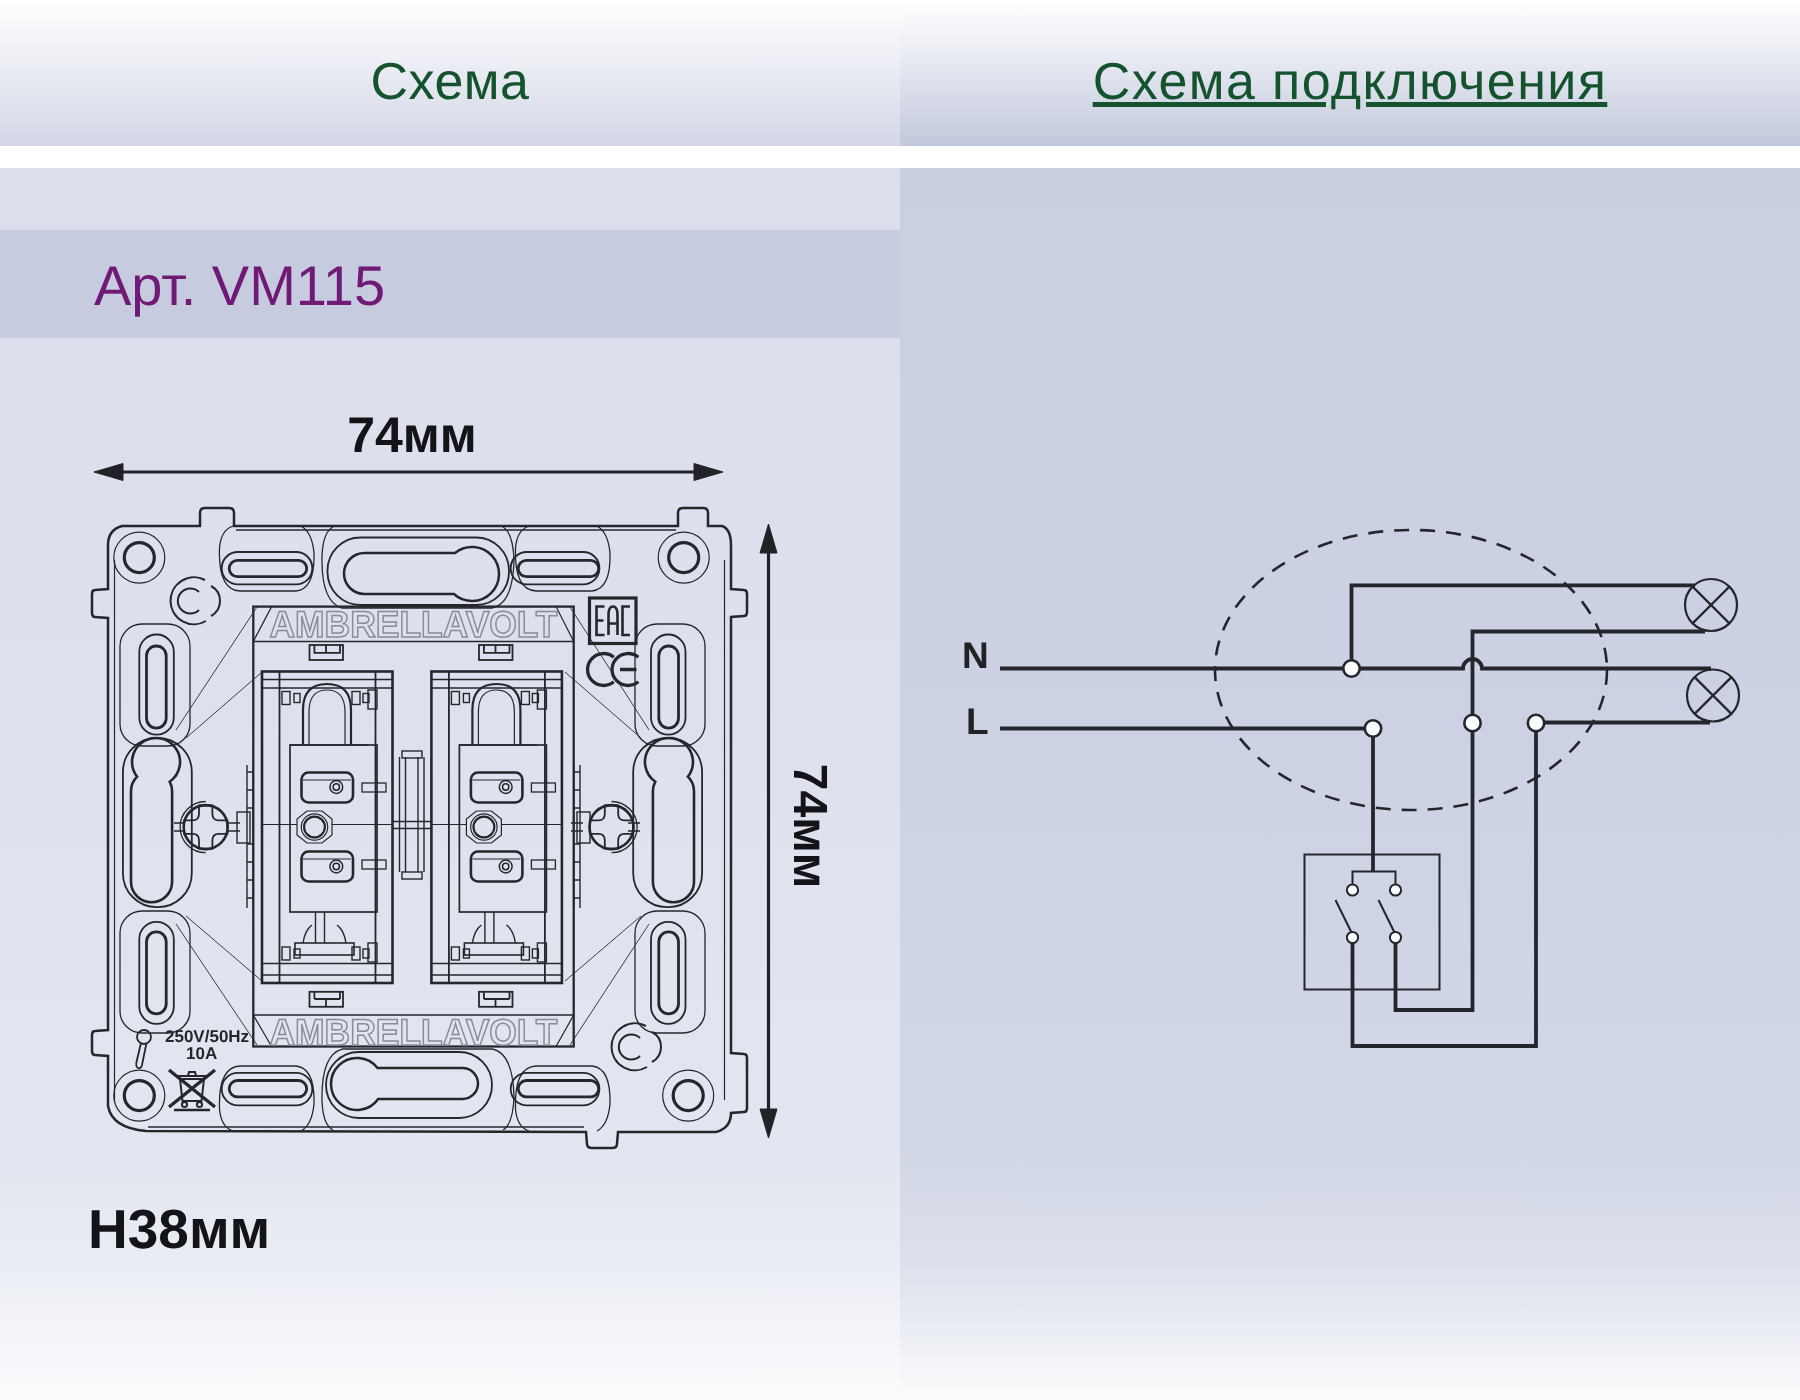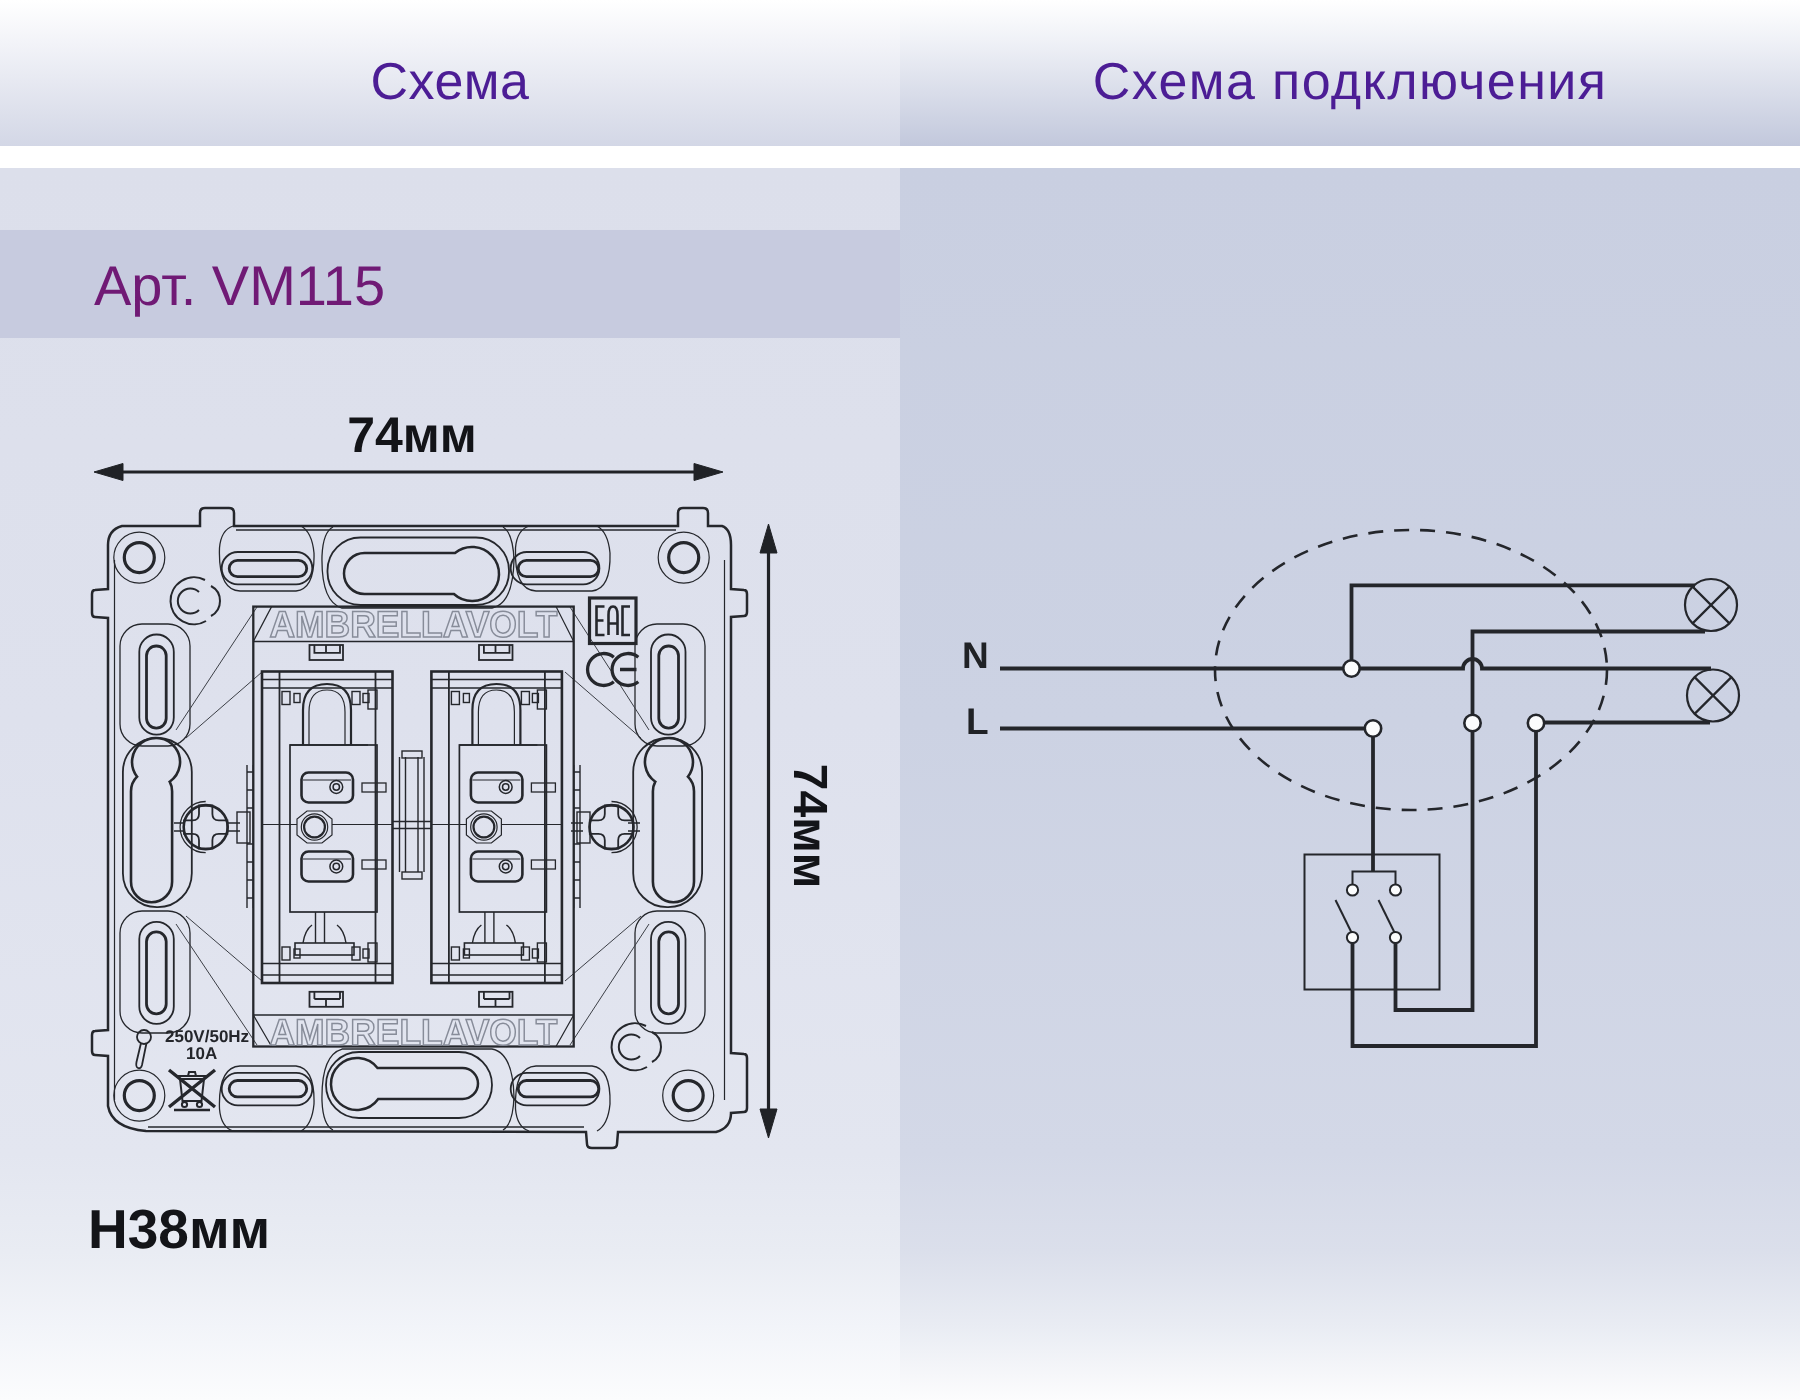--- a/index.html
+++ b/index.html
@@ -9,35 +9,35 @@
         background:linear-gradient(180deg,#ffffff 0%,#f2f3f8 30%,#d3d7e6 100%);}
   .hdrR{position:absolute;left:900px;top:0;width:900px;height:146px;
         background:linear-gradient(180deg,#ffffff 0%,#eef0f6 30%,#c2c8dc 100%);}
   .bodyL{position:absolute;left:0;top:168px;width:900px;height:1232px;
         background:linear-gradient(180deg,#dcdfeb 0%,#dee1ed 45%,#e3e6f0 80%,#e9ecf3 88%,#f2f4f9 94%,#fbfcfd 100%);}
   .bodyR{position:absolute;left:900px;top:168px;width:900px;height:1232px;
         background:linear-gradient(180deg,#c9cfe1 0%,#ccd2e3 45%,#d3d8e7 80%,#dbdfeb 88%,#e9ecf3 94%,#fcfcfd 100%);}
   .artband{position:absolute;left:0;top:230px;width:900px;height:108px;
         background:#c7cbdf;}
   .htext{position:absolute;top:0;height:146px;line-height:146px;text-align:center;
-        font-size:52px;color:#4c1d95;letter-spacing:0.5px;padding-top:9px;}
+        font-size:52px;color:#14532d;letter-spacing:0.5px;padding-top:9px;}
   .art{position:absolute;left:94px;top:230px;height:108px;line-height:106px;
         font-size:56px;color:#701a75;padding-top:3px;}
   svg{position:absolute;left:0;top:0;text-rendering:geometricPrecision;}
   body{text-rendering:geometricPrecision;}
 </style>
 </head>
 <body>
   <div class="hdrL"></div>
   <div class="hdrR"></div>
   <div class="bodyL"></div>
   <div class="bodyR"></div>
   <div class="artband"></div>
   <div class="htext" style="left:0;width:900px;">Схема</div>
-  <div class="htext" style="left:900px;width:900px;letter-spacing:1.4px;">Схема подключения</div>
+  <div class="htext" style="left:900px;width:900px;letter-spacing:1.4px;text-decoration:underline;">Схема подключения</div>
   <div class="art">Арт. VM115</div>
   <svg width="1800" height="1400" viewBox="0 0 1800 1400">
     <g id="leftdrawing" stroke="#25272c" fill="none">
 
       <g stroke="#202226" fill="#202226">
         <path d="M120,472 H697" stroke-width="3.2" fill="none"></path>
         <path d="M94,472 L123,463.5 L123,480.5 Z" stroke-width="1"></path>
         <path d="M723,472 L694,463.5 L694,480.5 Z" stroke-width="1"></path>
         <path d="M768.5,550 V1112" stroke-width="3.2" fill="none"></path>
         <path d="M768.5,524 L760,553 L777,553 Z" stroke-width="1"></path>

